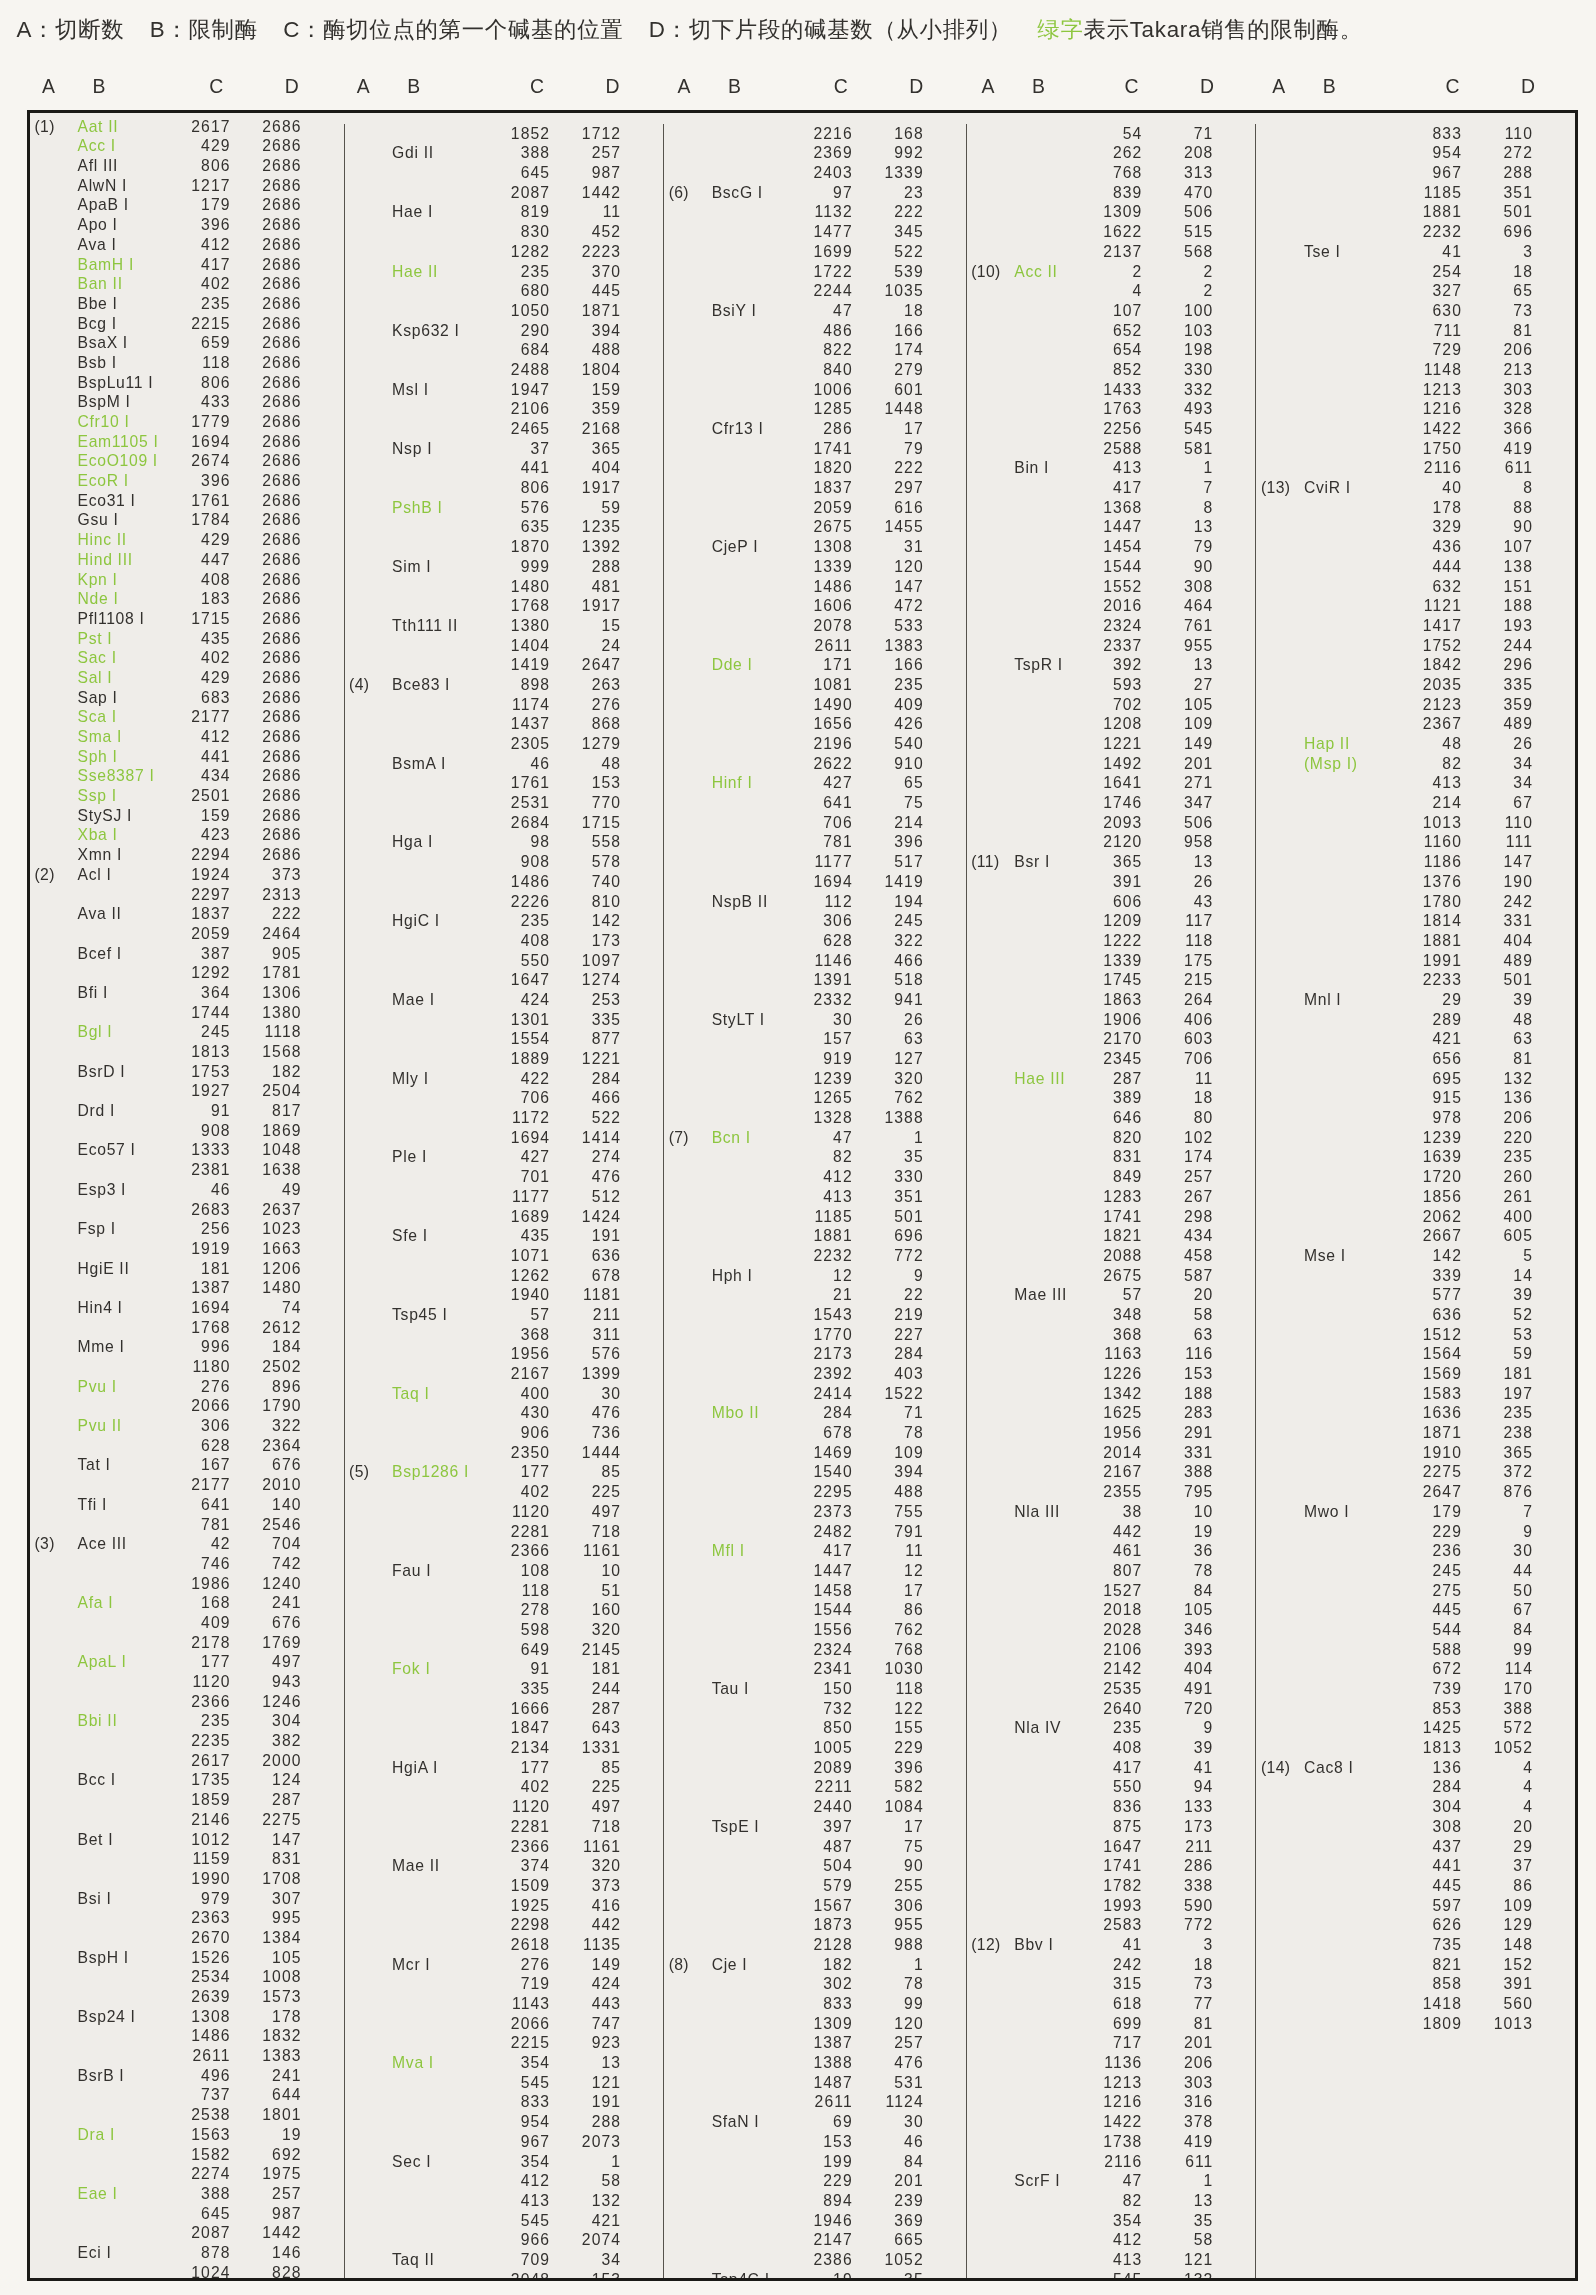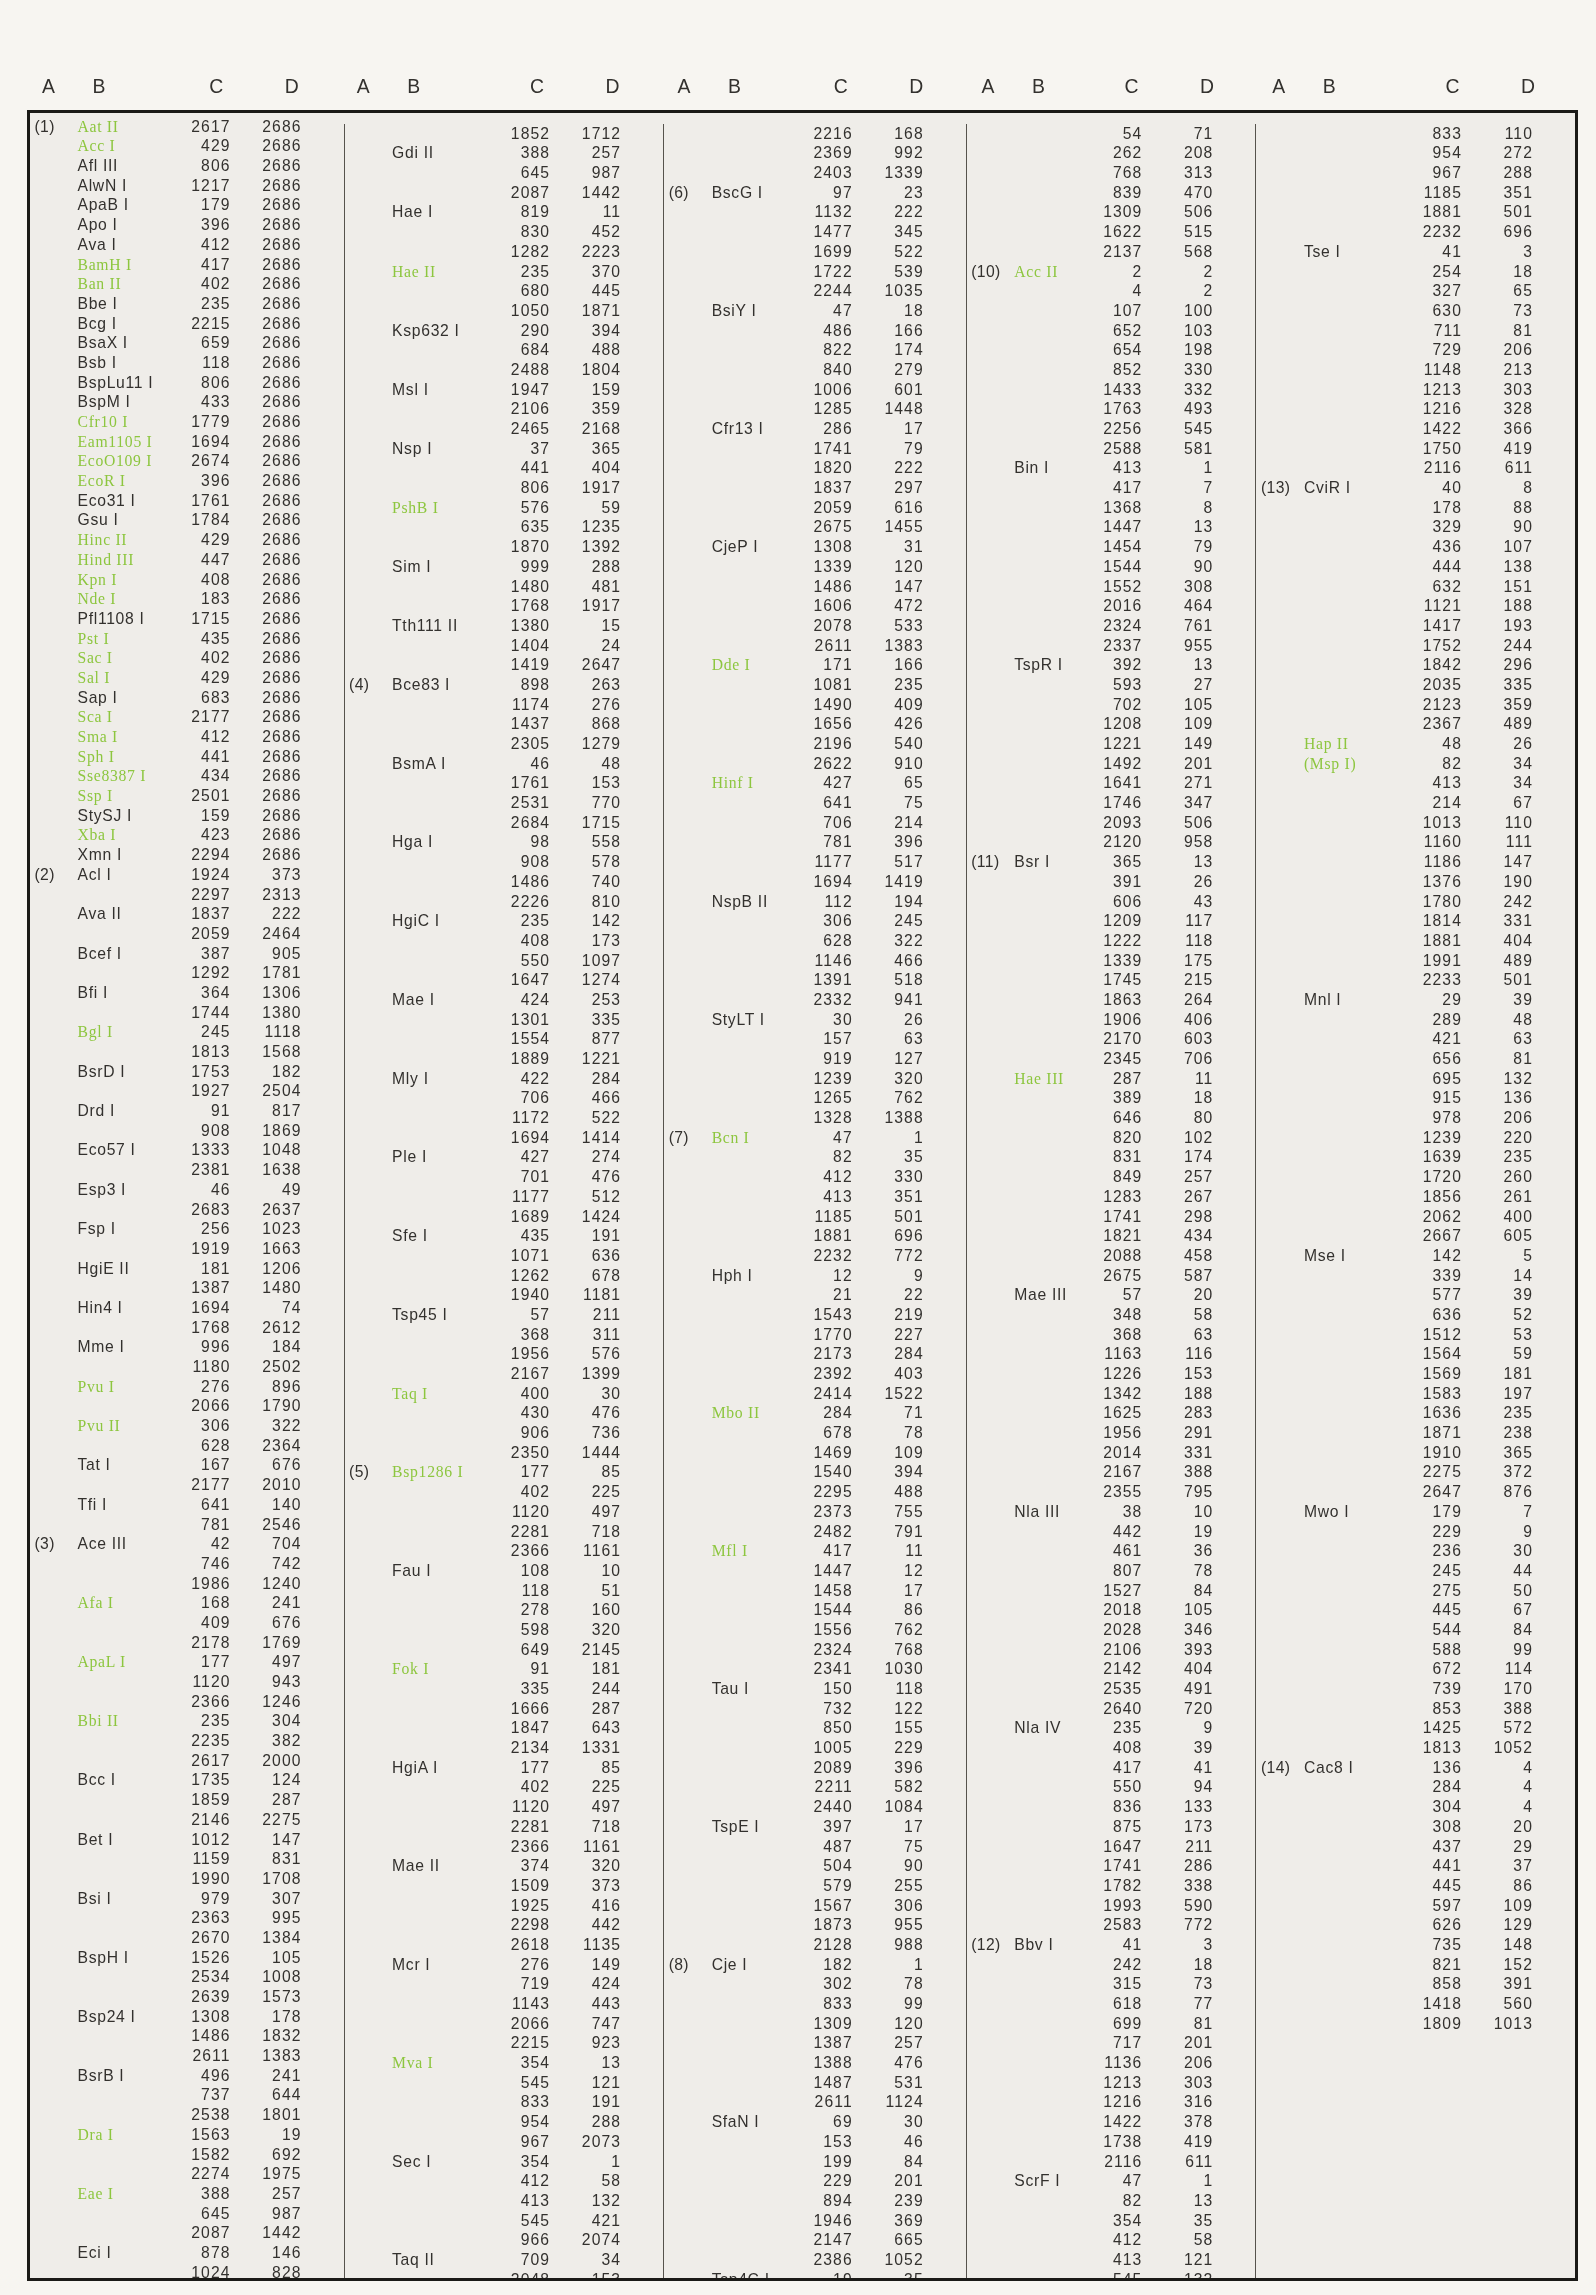--- a/index.html
+++ b/index.html
@@ -15,33 +15,36 @@
   .colunit{box-sizing:border-box;}
   .colunit:nth-child(1){width:315px;}
   .colunit:nth-child(2){width:321px;}
   .colunit:nth-child(3){width:304px;}
   .colunit:nth-child(4){width:291px;}
   .colunit:nth-child(5){width:321px;}
   .body-unit + .body-unit{border-left:1.5px solid #56534d;margin-top:7px;}
   .row{display:flex;height:19.7px;line-height:19.7px;font-size:15.7px;color:var(--text,#33312e);padding-left:4.5px;padding-right:42px;box-sizing:border-box;align-items:baseline;white-space:nowrap;}
   .row .g{flex:0 0 43px;overflow:visible;letter-spacing:0.4px;}
   .row .n{flex:1 1 0;min-width:0;overflow:visible;letter-spacing:0.7px;}
-  .row .n.green{color:var(--green,#8dc63f);font-family:Liberation Serif, serif;}
+  .row .n.green{color:var(--green,#8dc63f);}
   .row .c{flex:0 0 66px;text-align:right;letter-spacing:1.1px;}
   .row .d{flex:0 0 71px;text-align:right;letter-spacing:1.1px;}
   .hrow{height:27px;line-height:27px;font-size:19.4px;padding-right:42px;}
   .hrow .g{padding-left:10.5px;}
   .hrow .hb{margin-left:7.5px;}
   .hrow .c{padding-right:4.5px;box-sizing:border-box;}
   .note{position:absolute;left:1270px;top:2201px;font-size:26px;line-height:38px;color:#23221f;letter-spacing:0.7px;white-space:nowrap;}
 </style>
 </head>
 <body>
 
 <div class="page">
+  <div class="legend">
+    <span>A：切断数</span><span>B：限制酶</span><span>C：酶切位点的第一个碱基的位置</span><span>D：切下片段的碱基数（从小排列）</span><span class="green">绿字</span><span class="tail">表示Takara销售的限制酶。</span>
+  </div>
 
   <div class="heads" id="heads">
       <div class="colunit">
         <div class="row hrow">
           <span class="g">A</span>
           <span class="n"><span class="hb">B</span></span>
           <span class="c">C</span>
           <span class="d">D</span>
         </div>
       </div>

